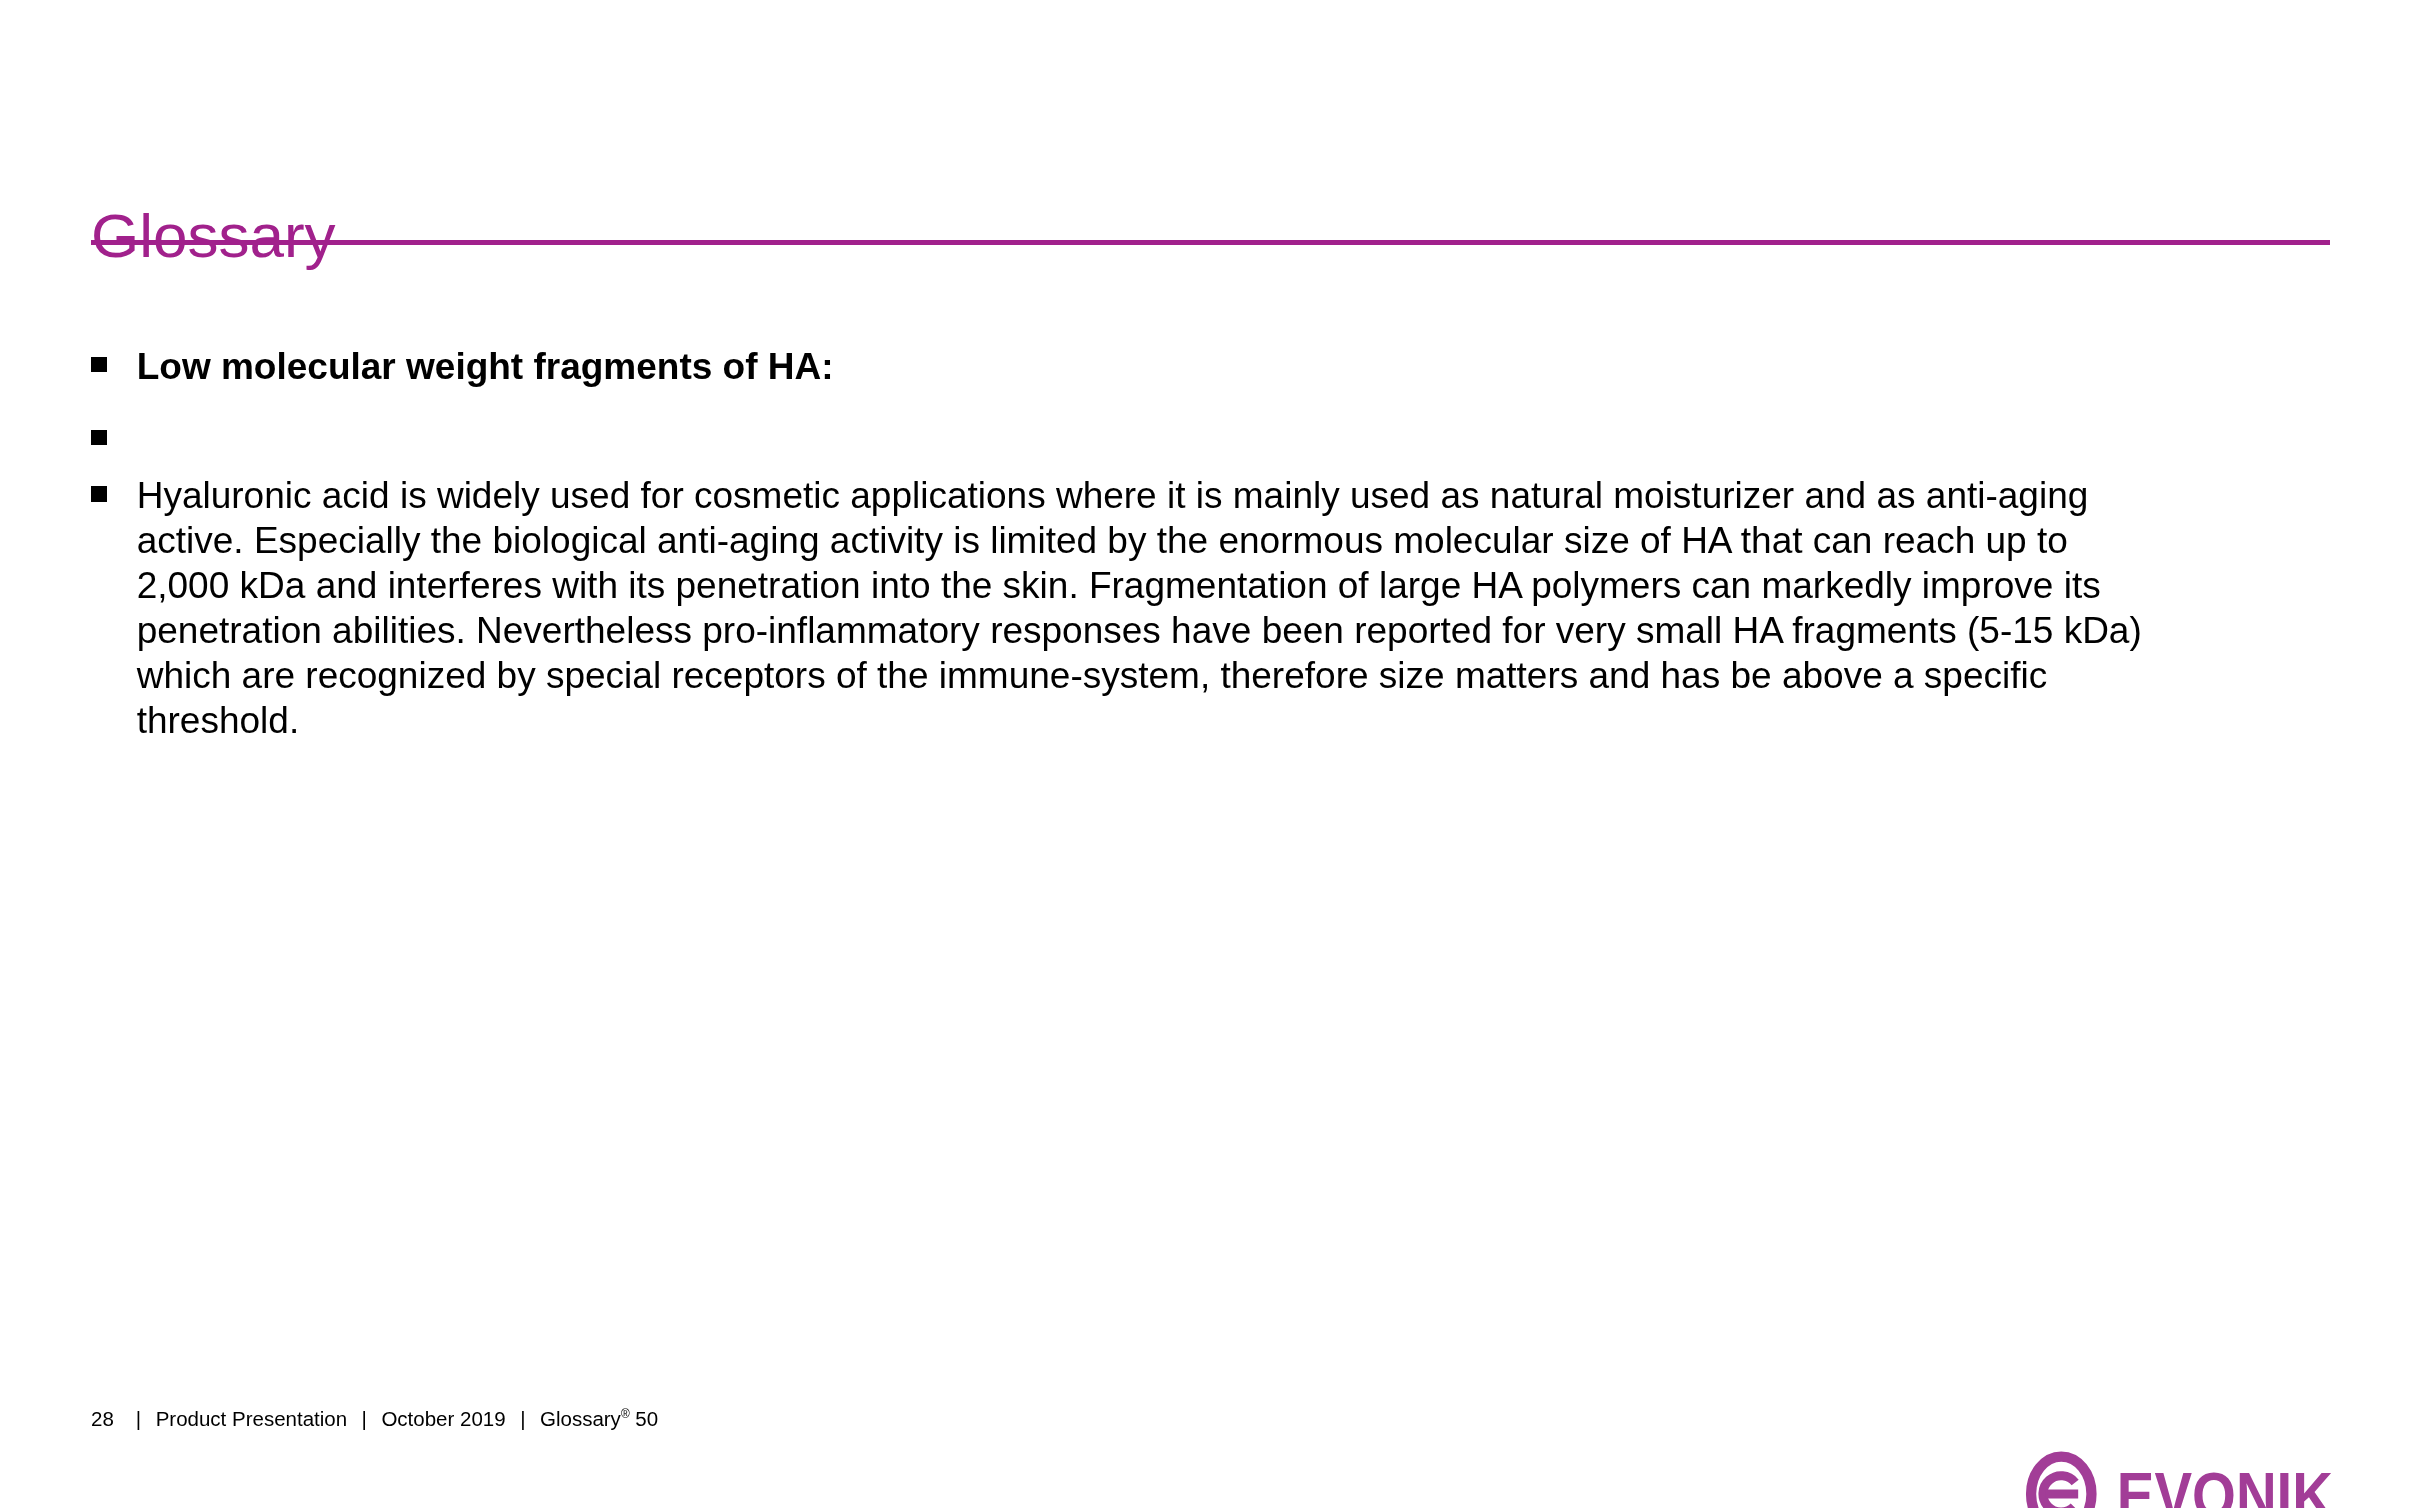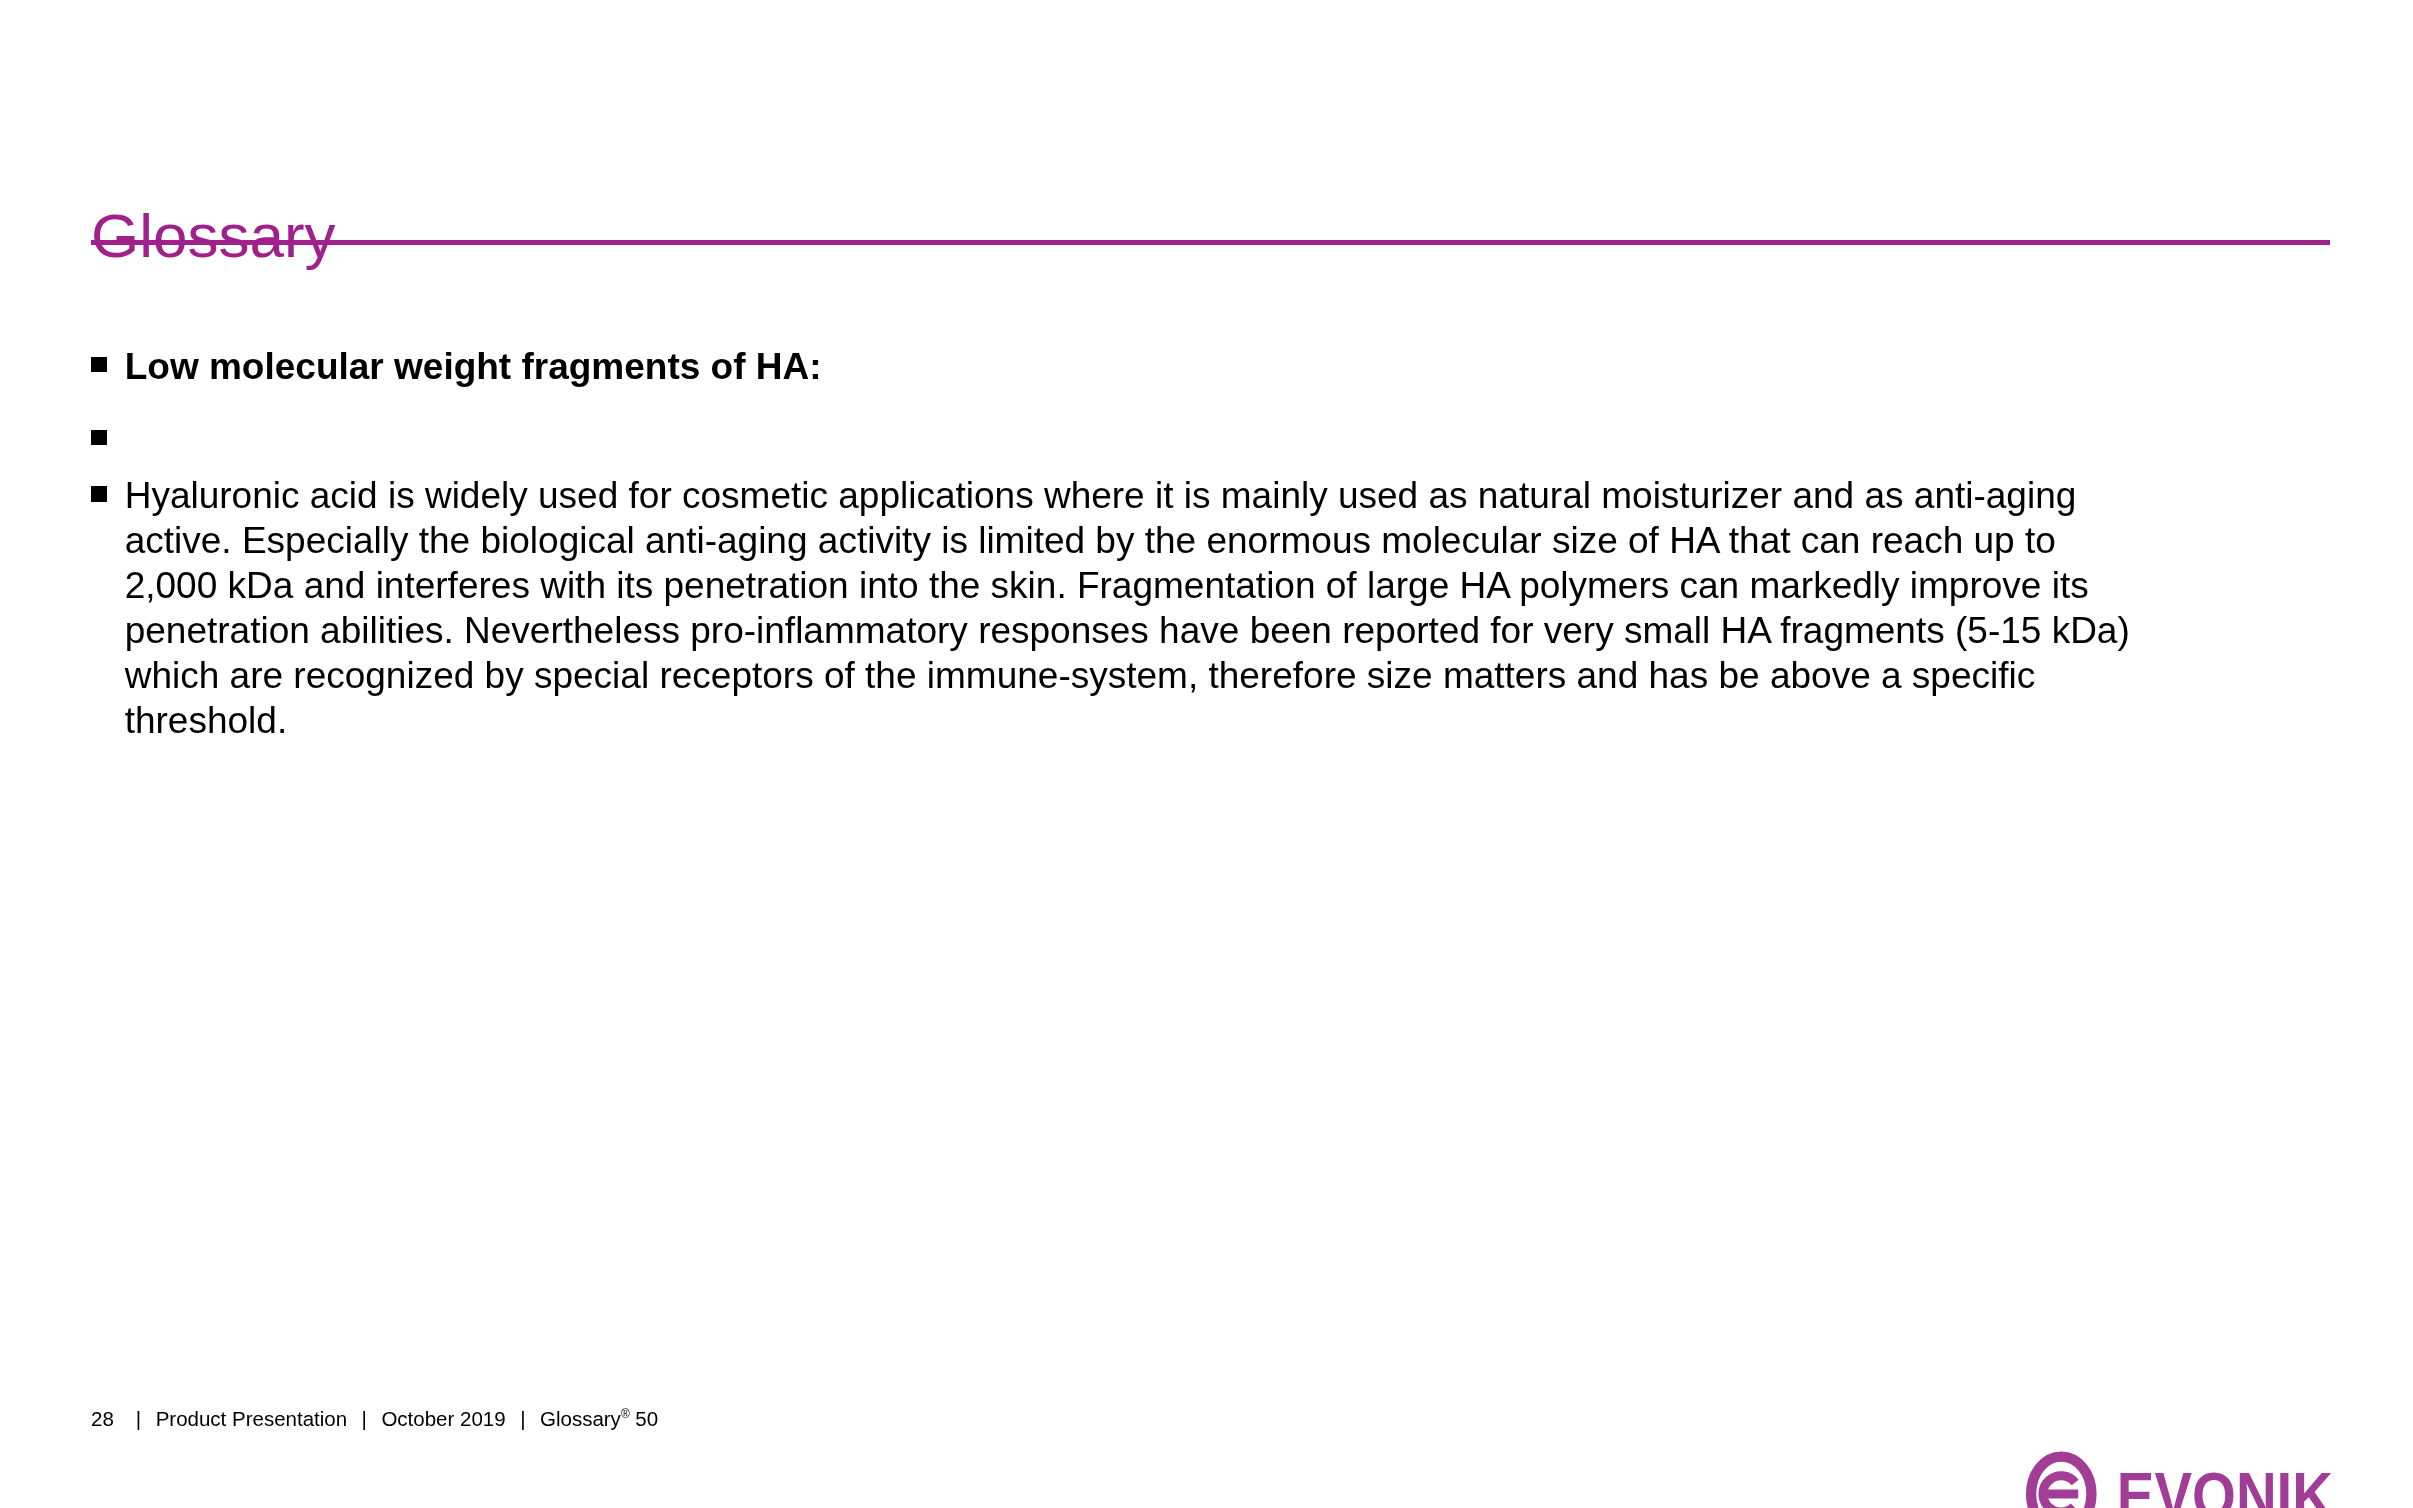--- a/index.html
+++ b/index.html
@@ -36,21 +36,21 @@
     background:var(--brand-magenta);
   }
 
   .bullets{
     position:absolute;
     left:91px;top:344px;right:84px;
   }
   .bullet{
     display:flex;
     align-items:flex-start;
-    gap:18px;
+    gap:30px;
     margin-bottom:28px;
   }
   .bullet-square{
     width:15.7px;height:15.7px;
     background:var(--text-color);
     flex:0 0 15.7px;
     margin-top:12.7px;
   }
   .bullet-text{
     font-size:37px;

